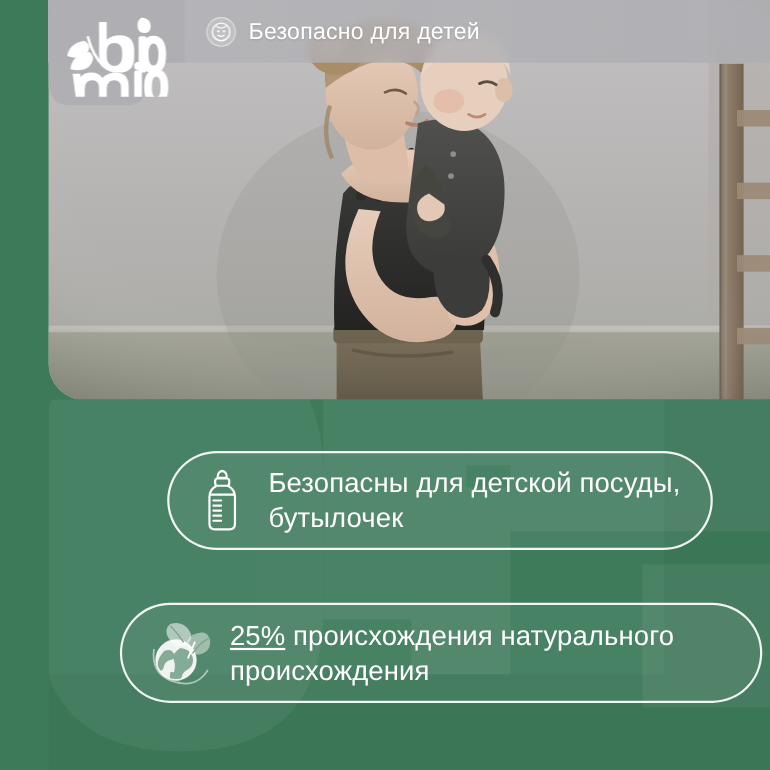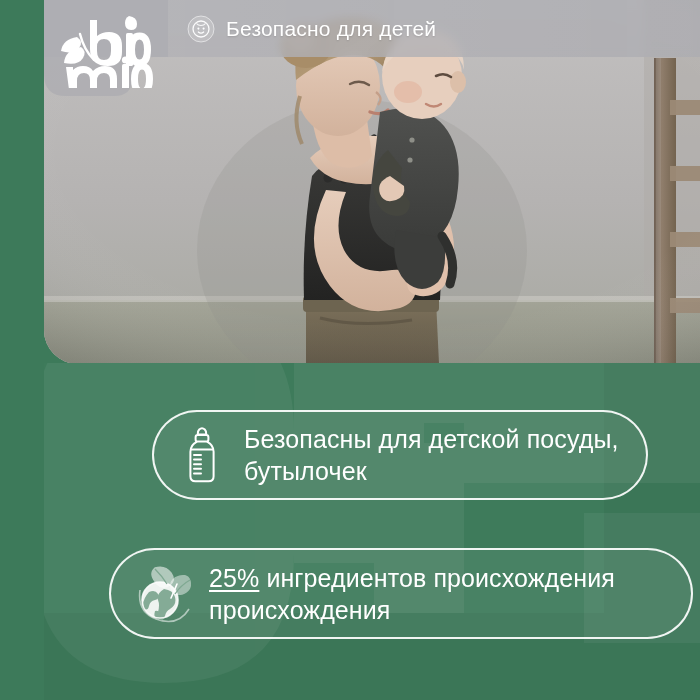--- a/index.html
+++ b/index.html
@@ -338,17 +338,17 @@
 
       <path d="M24 20 q-9 -10 -2 -16 q10 -3 16 5 q5 7 -1 12 q-7 5 -13 -1 Z" fill="#ffffff" opacity=".55" stroke="#ffffff" stroke-width="1.4"></path>
       <path d="M22 5 q7 7 12 15" stroke="#7fa892" stroke-width="1.3" fill="none"></path>
 
       <path d="M42 14 q12 -6 15 3 q2 10 -8 13 q-9 2 -11 -6 q-1 -7 4 -10 Z" fill="#ffffff" opacity=".45" stroke="#ffffff" stroke-width="1.4"></path>
       <path d="M57 16 q-9 5 -15 14" stroke="#7fa892" stroke-width="1.3" fill="none"></path>
 
       <path d="M38 34 q4 -9 6 -14" stroke="#ffffff" stroke-width="1.6" fill="none" stroke-linecap="round"></path>
     </svg>
     <div class="card-text">
-      <span class="u">25%</span><span> ингредиентов происхождения происхождения</span>
+      <span class="u">25%</span><span> происхождения натурального происхождения</span>
     </div>
   </div>
 
 </div>
 
 </body></html>

